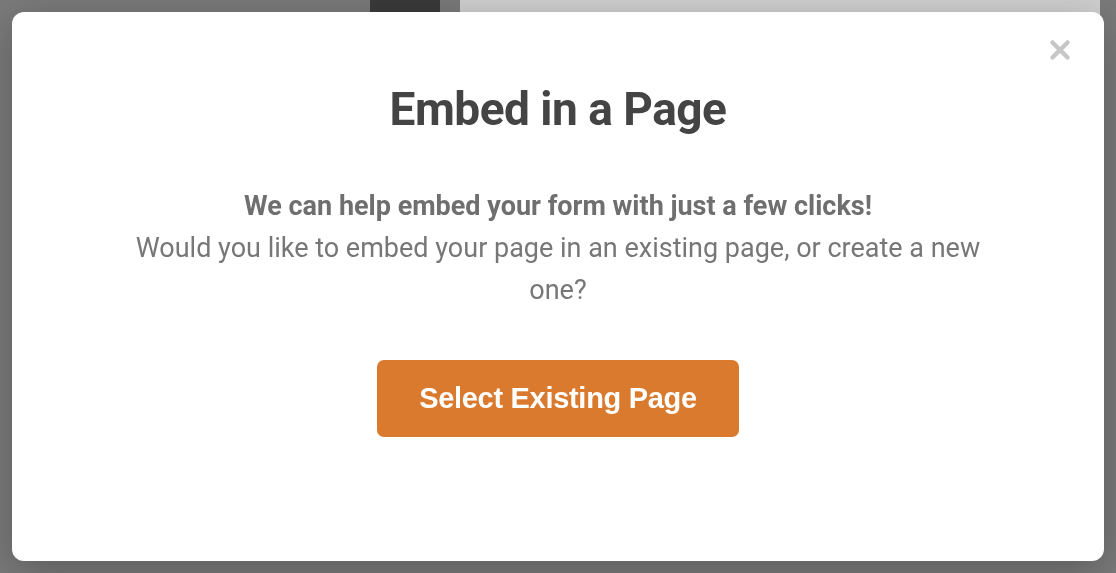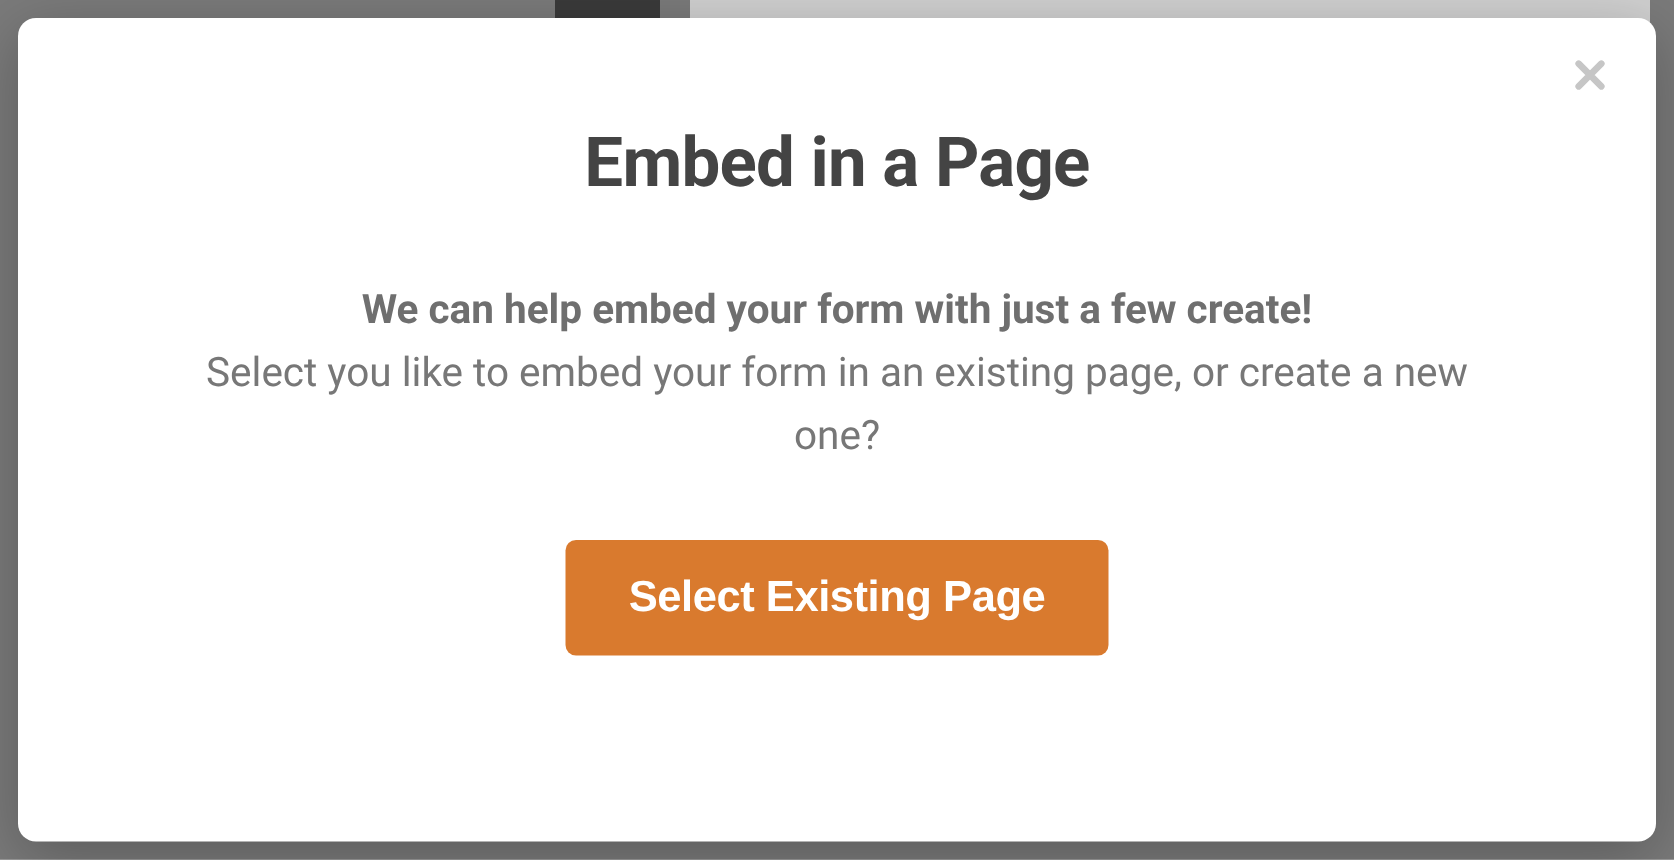--- a/index.html
+++ b/index.html
@@ -139,21 +139,21 @@
     <span>
       <svg viewBox="0 0 16 16" fill="currentColor">
         <path d="M2.5 2.5 L13.5 13.5 M13.5 2.5 L2.5 13.5" stroke="currentColor" stroke-width="3.2" stroke-linecap="round"></path>
       </svg>
     </span>
   </div>
 
   <h1 class="modal-title">Embed in a Page</h1>
 
   <div class="modal-subtitle">
-    <span class="subtitle-strong">We can help embed your form with just a few create!</span>
-    <span class="subtitle-regular">Select you like to embed your form in an existing page, or create a new one?</span>
+    <span class="subtitle-strong">We can help embed your form with just a few clicks!</span>
+    <span class="subtitle-regular">Would you like to embed your page in an existing page, or create a new one?</span>
   </div>
 
   <div class="button-row">
     <button class="btn">Select Existing Page</button>
   </div>
 
 </div>
 
 </body></html>

